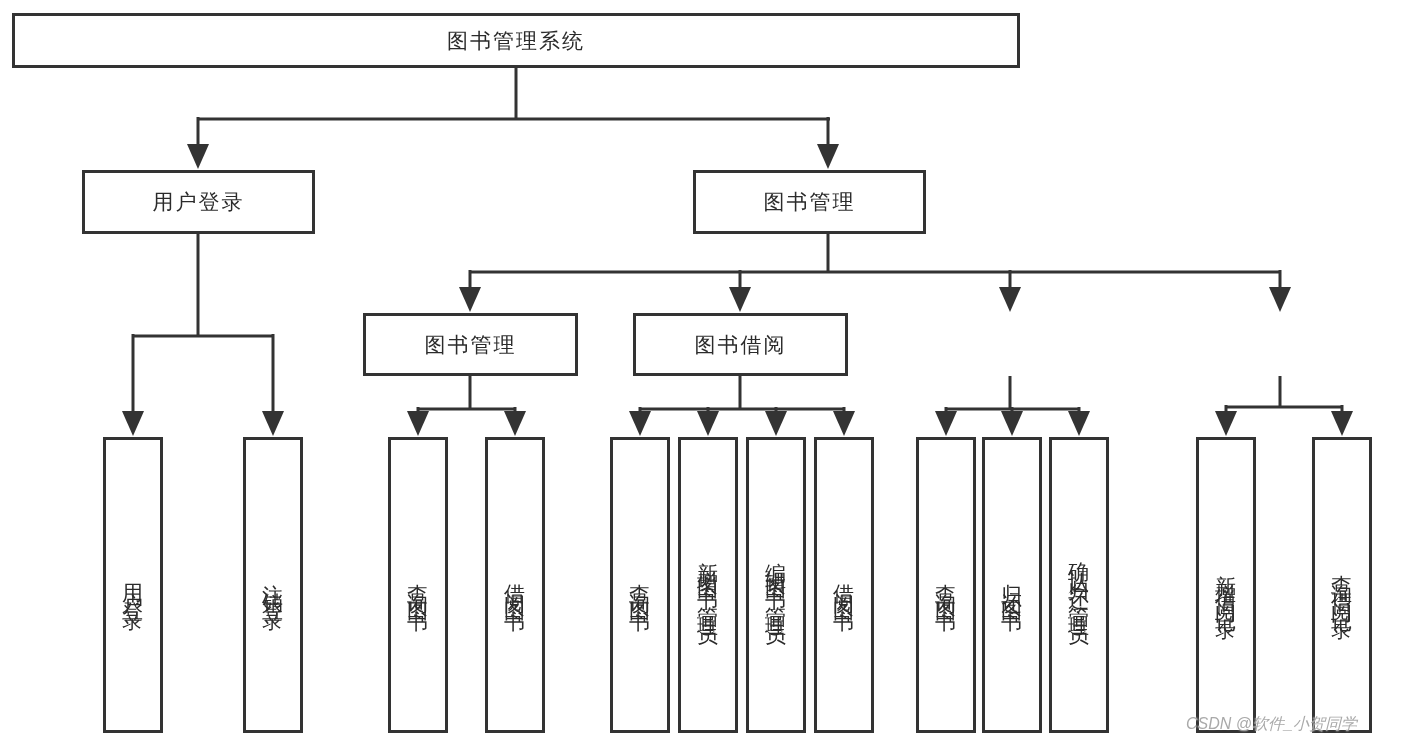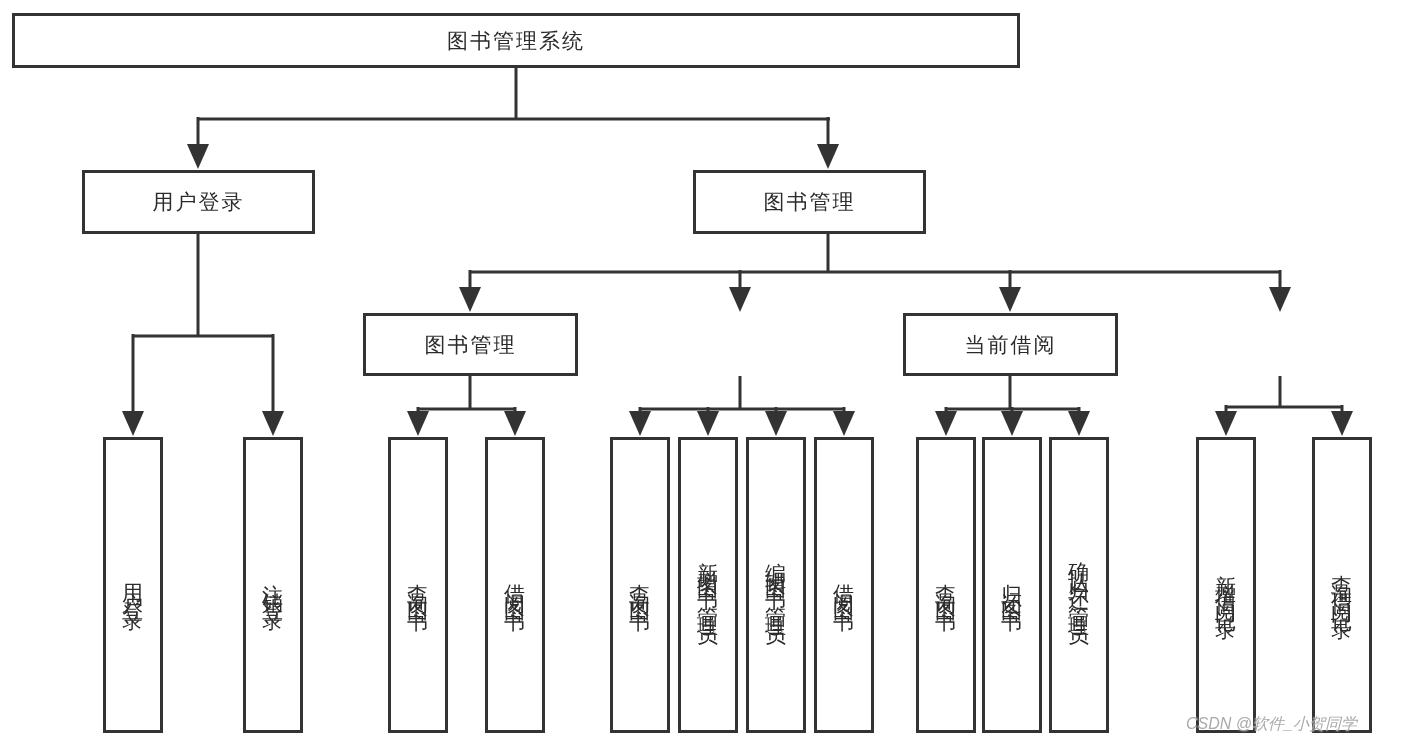--- a/index.html
+++ b/index.html
@@ -142,22 +142,22 @@
   <div class="box hbox" style="left:82px;top:170px;width:233px;height:64px">
     <span>用户登录</span>
   </div>
   <div class="box hbox" style="left:693px;top:170px;width:233px;height:64px">
     <span>图书管理</span>
   </div>
 
   <div class="box hbox" style="left:363px;top:313px;width:215px;height:63px">
     <span>图书管理</span>
   </div>
-  <div class="box hbox" style="left:903px;top:313px;width:215px;height:63px">
-    <span>当前借阅</span>
+  <div class="box hbox" style="left:633px;top:313px;width:215px;height:63px">
+    <span>图书借阅</span>
   </div>
 
   <div class="box vbox" style="left:103px;top:437px;width:60px;height:296px">
     <span>用户登录</span>
   </div>
   <div class="box vbox" style="left:243px;top:437px;width:60px;height:296px">
     <span>注销登录</span>
   </div>
 
   <div class="box vbox" style="left:388px;top:437px;width:60px;height:296px">

